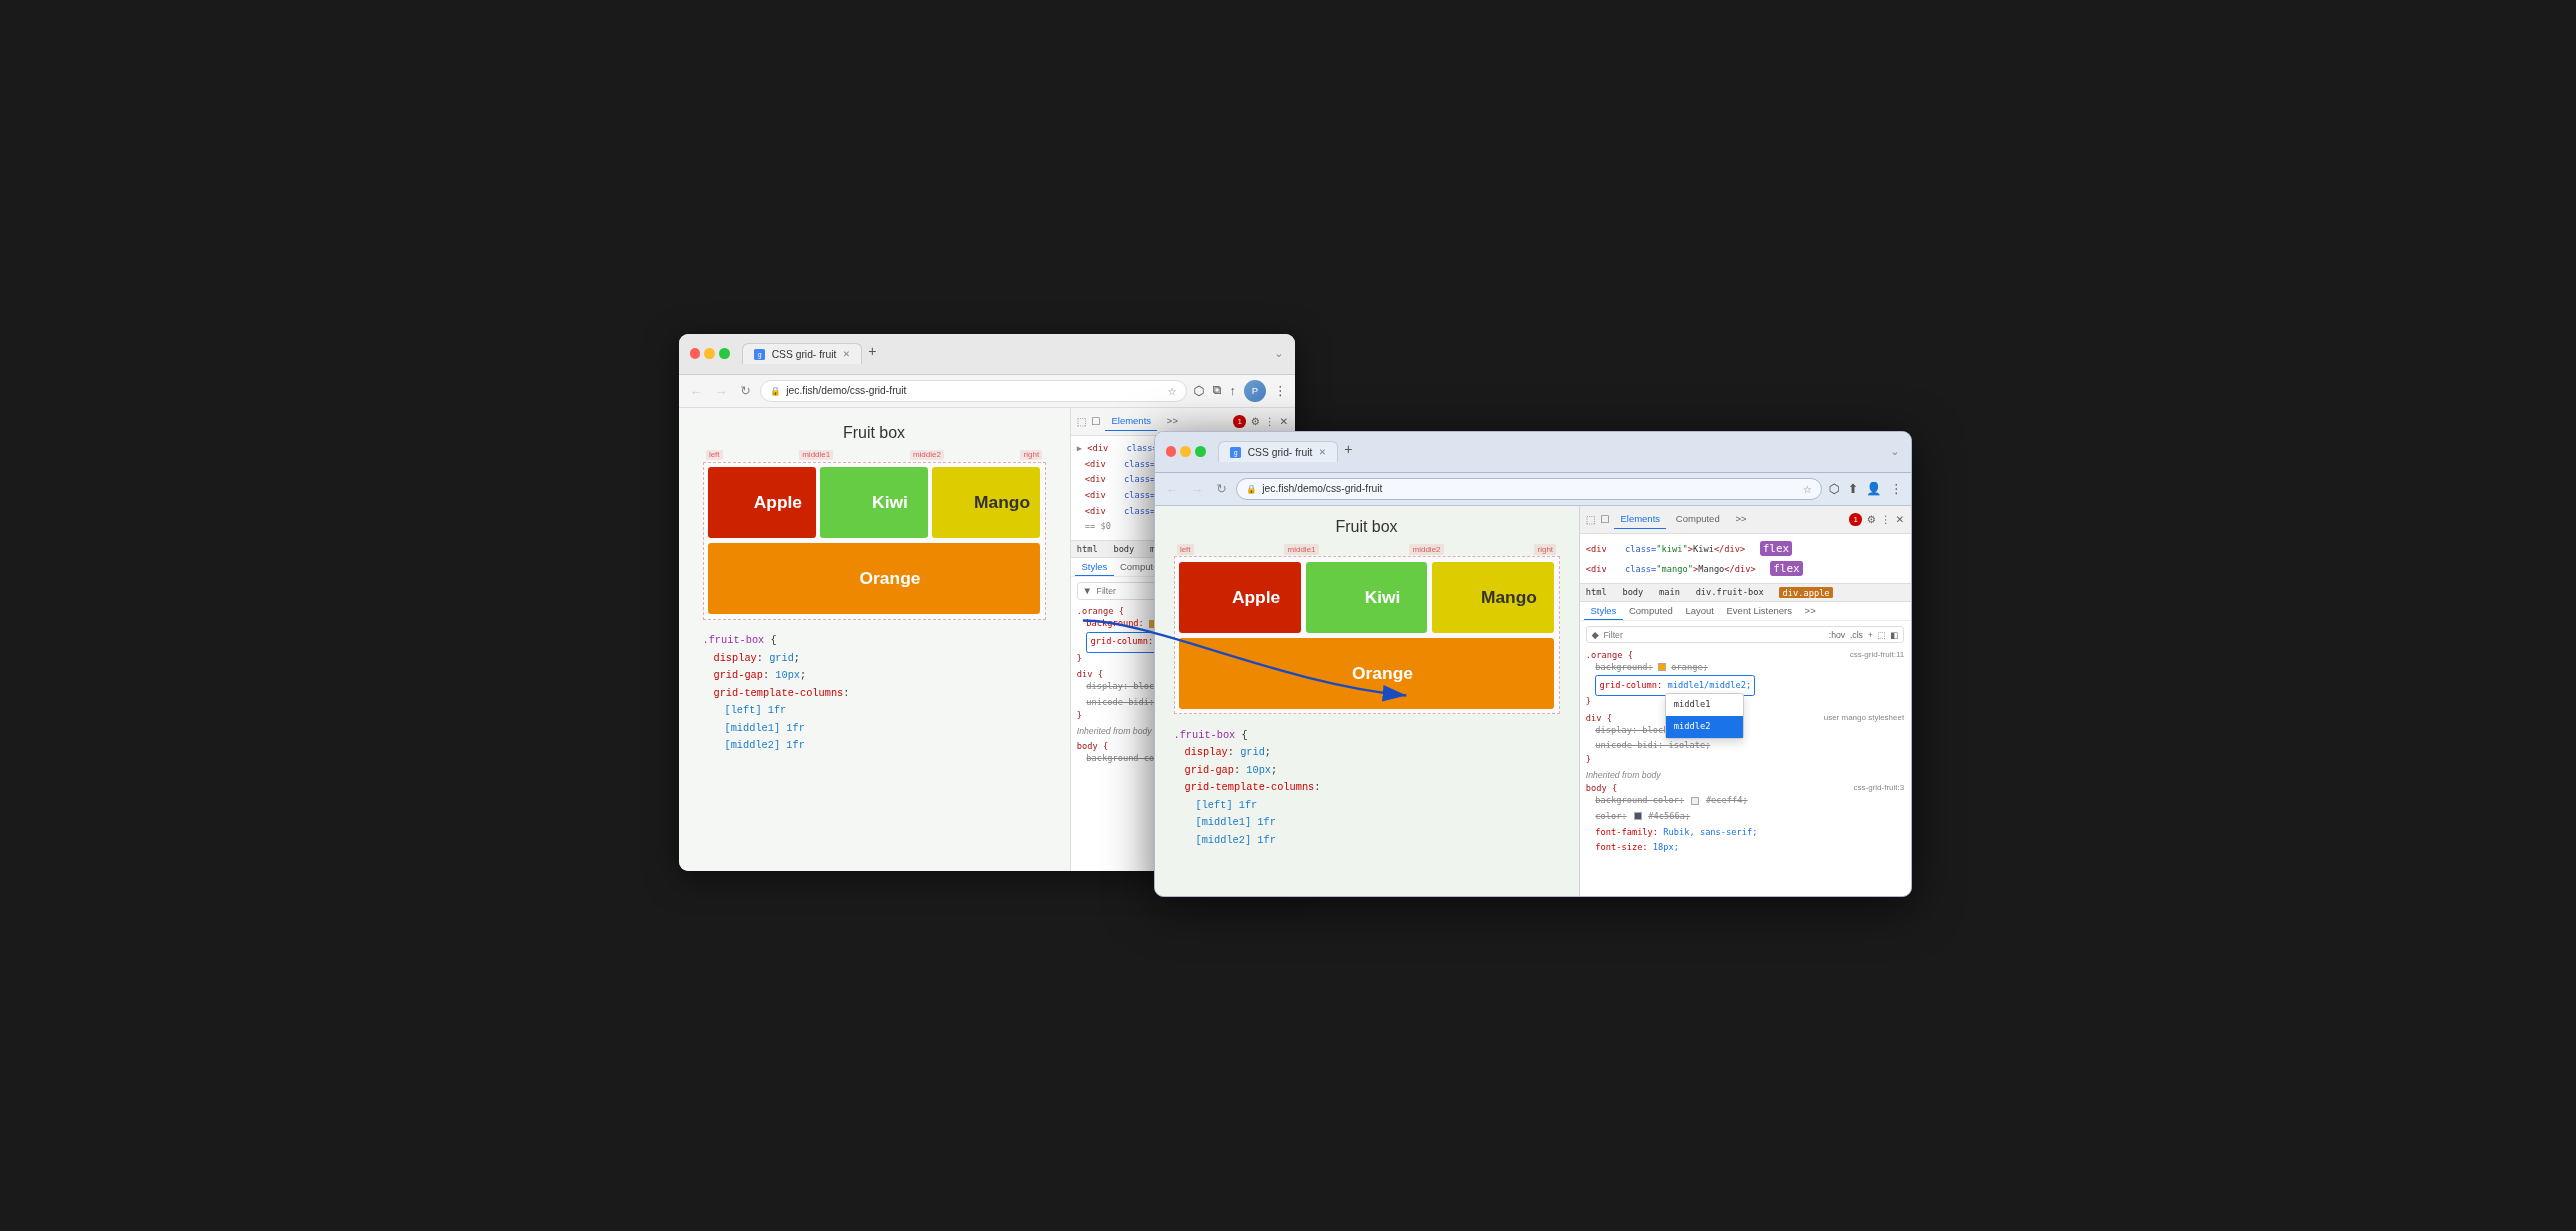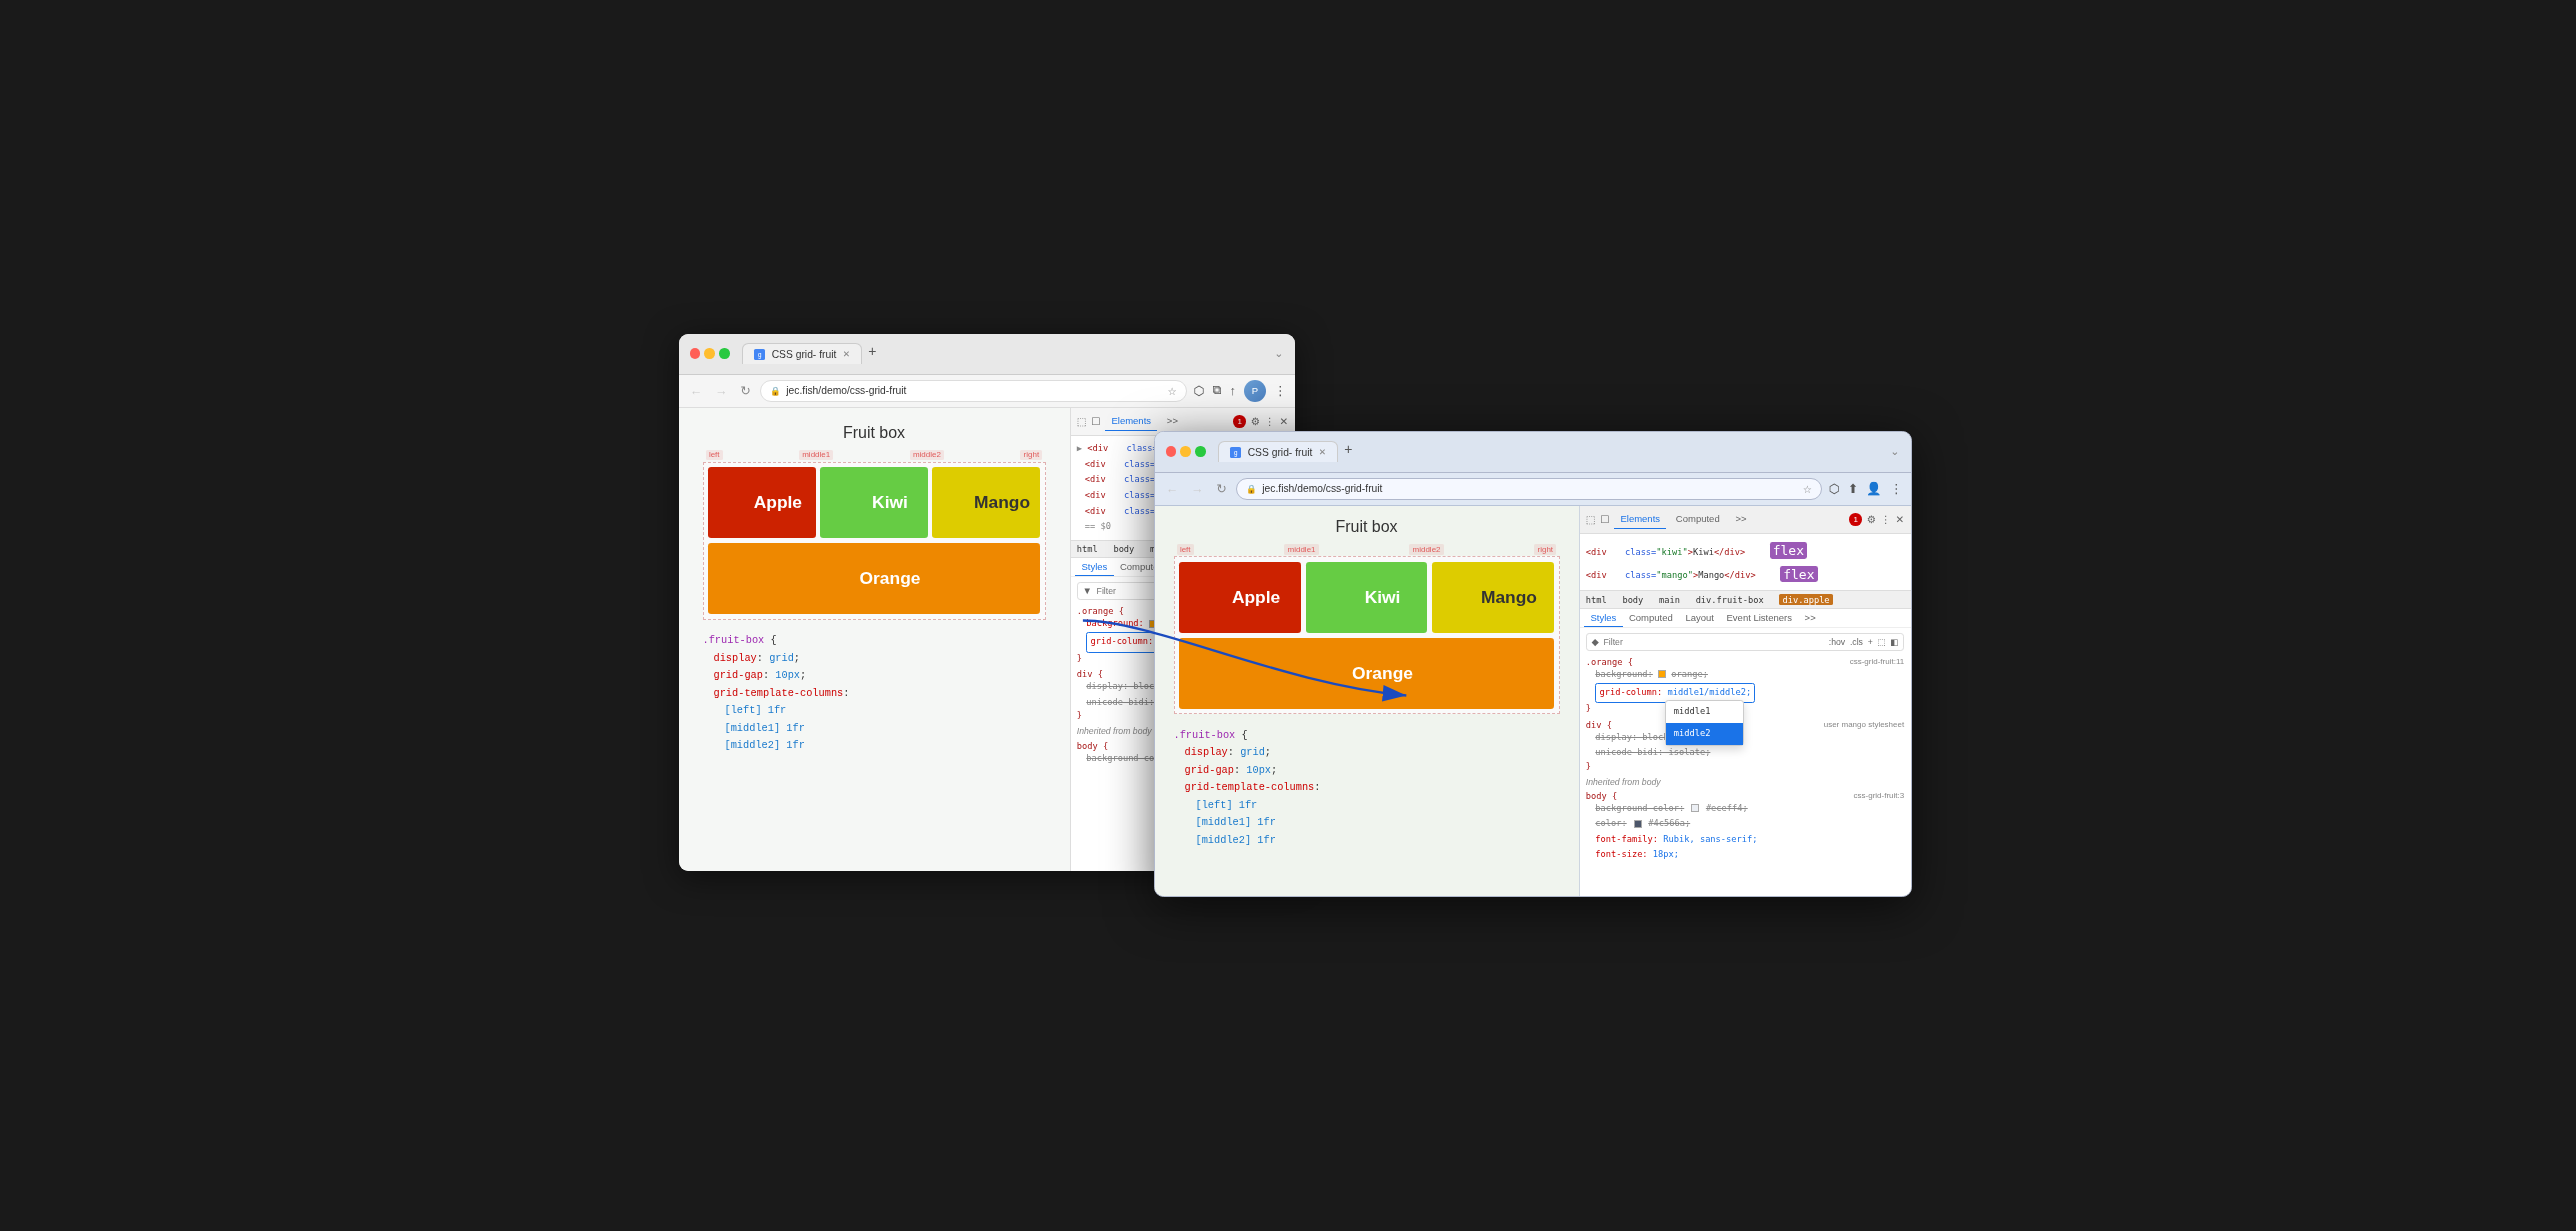--- a/index.html
+++ b/index.html
@@ -373,22 +373,22 @@
       display: flex;
       align-items: center;
       justify-content: center;
     }
 
     .flex-badge {
       background: #9b59b6;
       color: white;
       border-radius: 2.4px;
       padding: 0.8px 3.2px;
-      font-size: 13px;
-      margin-left: 19px;
+      font-size: 11px;
+      margin-left: 9px;
     }
 
     .source-line {
       color: #888;
       float: right;
       font-size: 8px;
     }
 
     .hov-cls-btns {
       display: flex;

